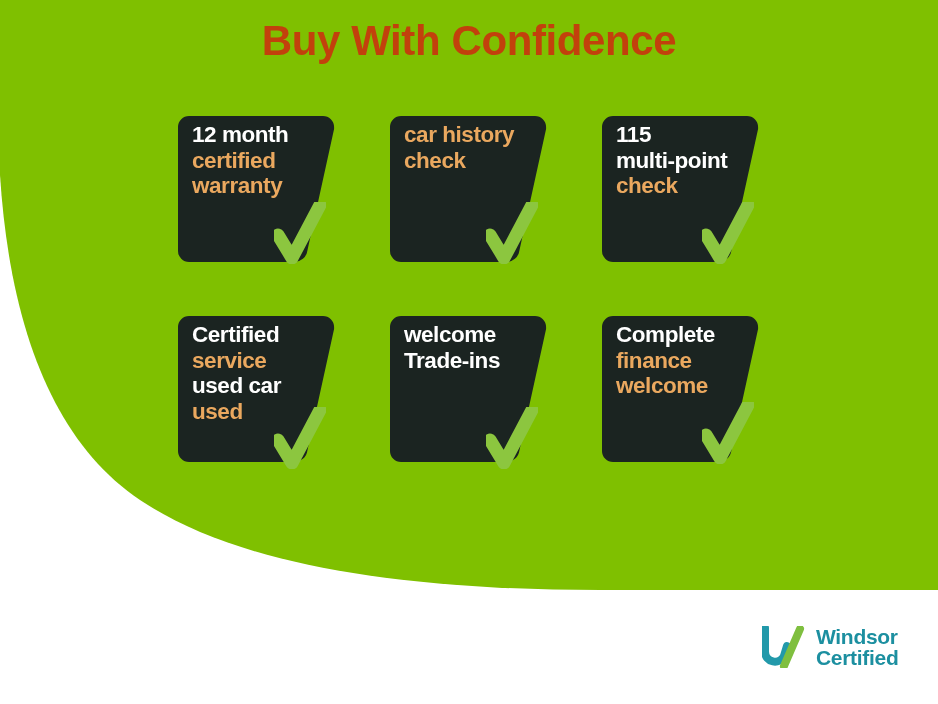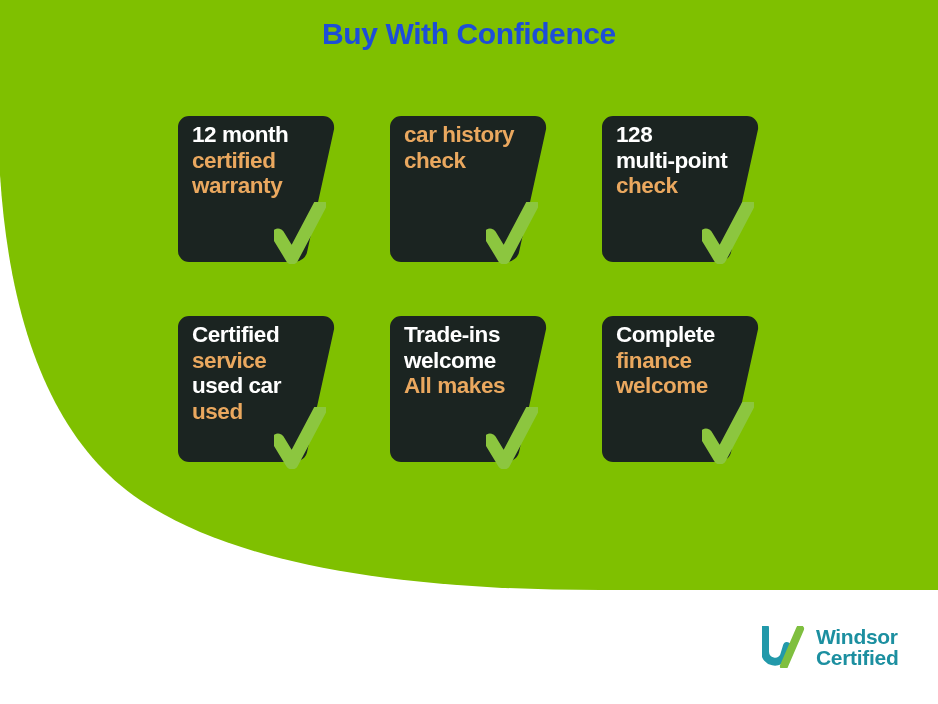--- a/index.html
+++ b/index.html
@@ -27,22 +27,22 @@
   }
 
   
   #page-title {
     position: absolute;
     left: 0;
     top: 16px;
     width: 938px;
     text-align: center;
     z-index: 5;
-    color: #1d4ed8;
-    font-size: 30px;
+    color: #c2410c;
+    font-size: 42px;
     font-weight: bold;
     letter-spacing: -0.4px;
     line-height: 1.2;
   }
 
   
   #card-grid {
     position: absolute;
     left: 178px;
     top: 110px;
@@ -161,21 +161,21 @@
     <div class="card">
       <svg class="card-shape" viewBox="0 0 170 158" xmlns="http://www.w3.org/2000/svg">
         <path d="M 12,0 L 157,0 A 12,12 0 0 1 169,12 L 169,14 L 140,146
                  A 14,14 0 0 1 126,158 L 12,158 A 12,12 0 0 1 0,146
                  L 0,12 A 12,12 0 0 1 12,0 Z" fill="#1B2421"></path>
       </svg>
       <svg class="check-mark" style="left:100px; top:92px;" width="52" height="62" viewBox="0 0 52 62" xmlns="http://www.w3.org/2000/svg">
         <path d="M 4,33 L 18,56 L 46,3" fill="none" stroke="#8CC63F" stroke-width="13" stroke-linecap="round" stroke-linejoin="round"></path>
       </svg>
       <div class="card-body">
-        <div class="card-line line-white">128</div>
+        <div class="card-line line-white">115</div>
         <div class="card-line line-white">multi-point</div>
         <div class="card-line line-accent">check</div>
       </div>
     </div>
   </div>
 
   <div class="card-row">
 
     <div class="card">
       <svg class="card-shape" viewBox="0 0 170 158" xmlns="http://www.w3.org/2000/svg">
@@ -197,23 +197,22 @@
     <div class="card">
       <svg class="card-shape" viewBox="0 0 170 158" xmlns="http://www.w3.org/2000/svg">
         <path d="M 12,0 L 157,0 A 12,12 0 0 1 169,12 L 169,14 L 140,146
                  A 14,14 0 0 1 126,158 L 12,158 A 12,12 0 0 1 0,146
                  L 0,12 A 12,12 0 0 1 12,0 Z" fill="#1B2421"></path>
       </svg>
       <svg class="check-mark" style="left:96px; top:97px;" width="52" height="62" viewBox="0 0 52 62" xmlns="http://www.w3.org/2000/svg">
         <path d="M 4,33 L 18,56 L 46,3" fill="none" stroke="#8CC63F" stroke-width="13" stroke-linecap="round" stroke-linejoin="round"></path>
       </svg>
       <div class="card-body">
+        <div class="card-line line-white">welcome</div>
         <div class="card-line line-white">Trade-ins</div>
-        <div class="card-line line-white">welcome</div>
-        <div class="card-line line-accent">All makes</div>
       </div>
     </div>
 
     <div class="card">
       <svg class="card-shape" viewBox="0 0 170 158" xmlns="http://www.w3.org/2000/svg">
         <path d="M 12,0 L 157,0 A 12,12 0 0 1 169,12 L 169,14 L 140,146
                  A 14,14 0 0 1 126,158 L 12,158 A 12,12 0 0 1 0,146
                  L 0,12 A 12,12 0 0 1 12,0 Z" fill="#1B2421"></path>
       </svg>
       <svg class="check-mark" style="left:100px; top:92px;" width="52" height="62" viewBox="0 0 52 62" xmlns="http://www.w3.org/2000/svg">

